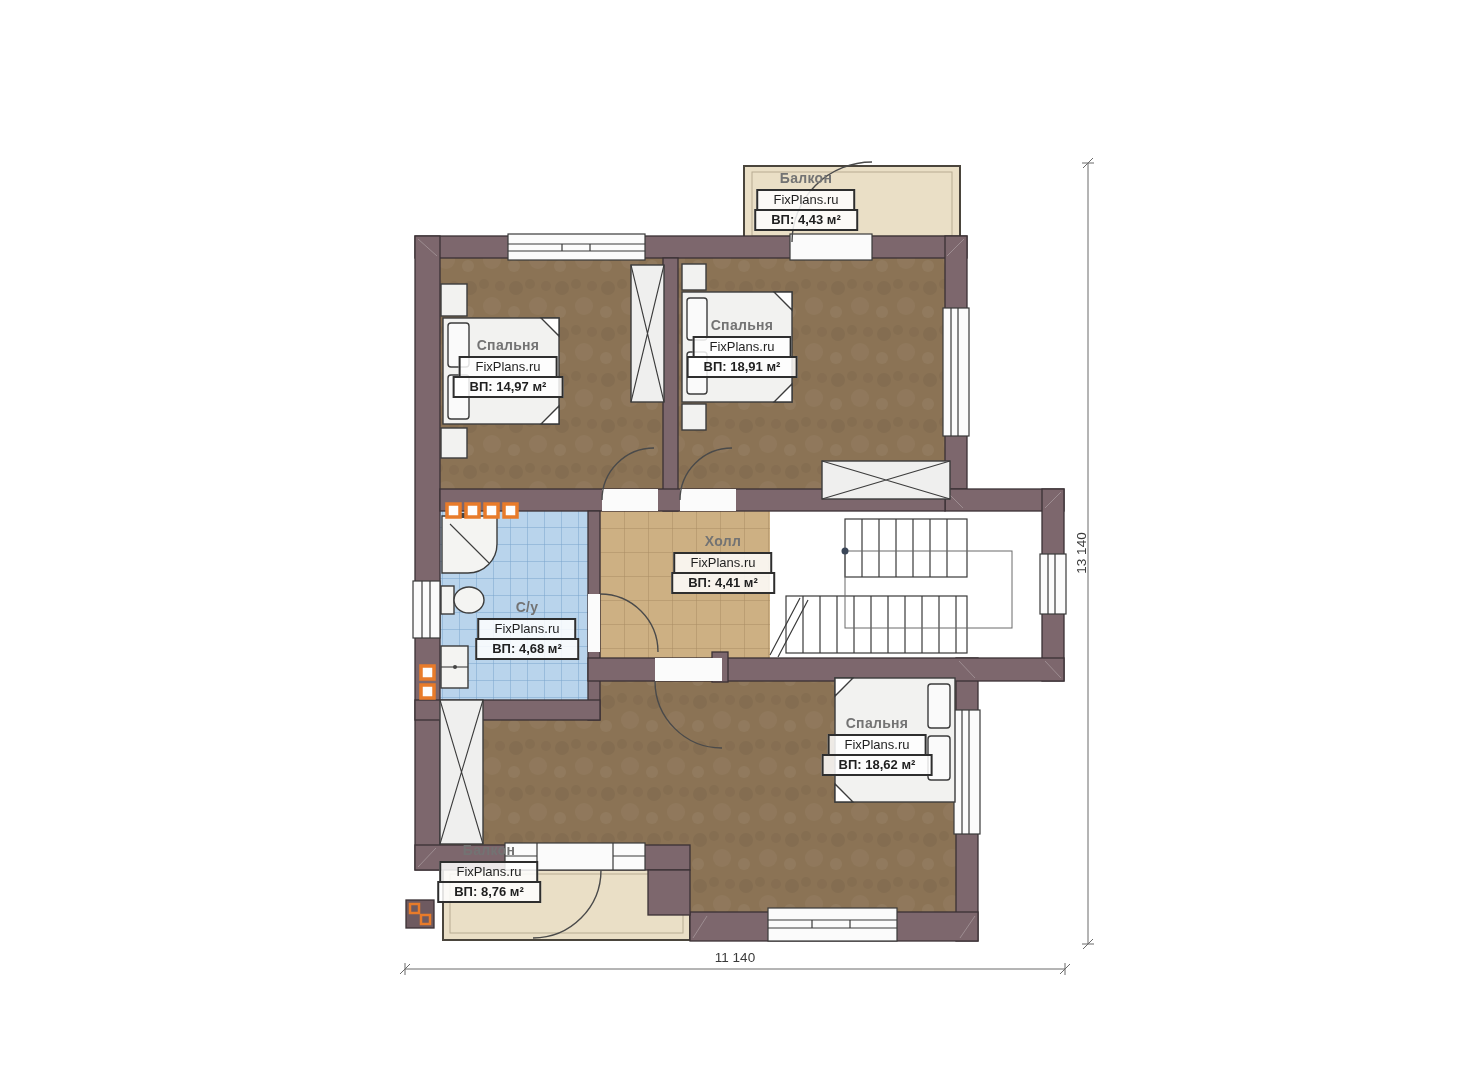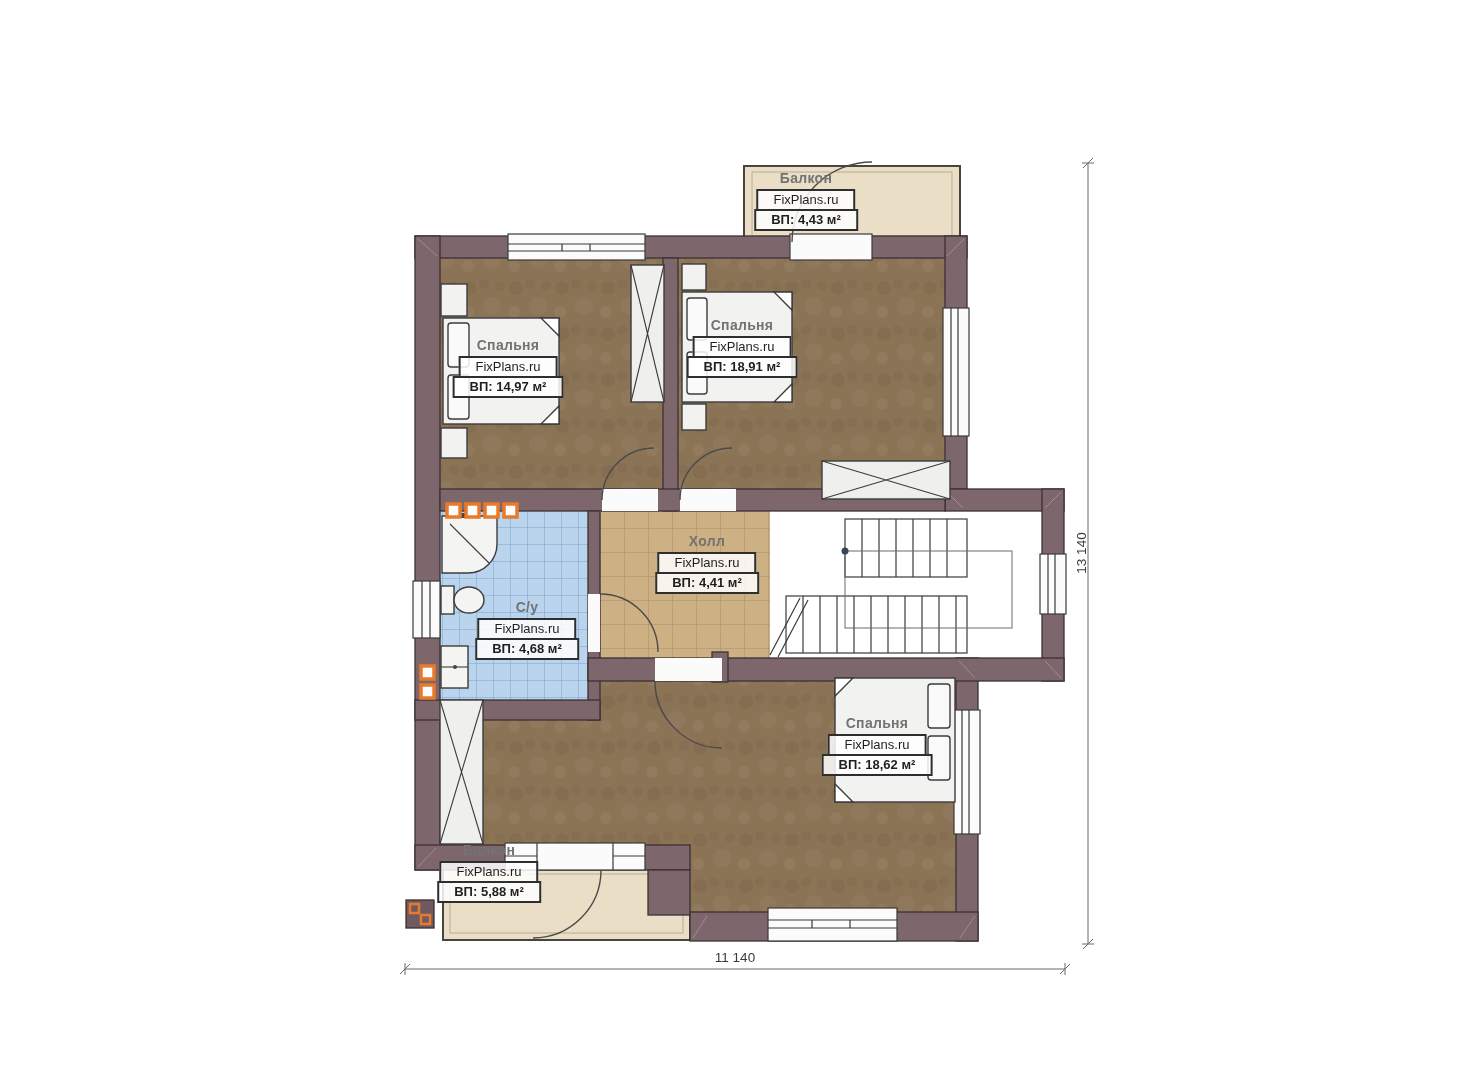--- a/index.html
+++ b/index.html
@@ -253,40 +253,40 @@
   <div class="room-box">FixPlans.ru</div>
   <div class="room-box">ВП: 14,97 м²</div>
 </div>
 
 <div class="room-label" style="left:742px;top:317px">
   <div class="room-name">Спальня</div>
   <div class="room-box">FixPlans.ru</div>
   <div class="room-box">ВП: 18,91 м²</div>
 </div>
 
-<div class="room-label" style="left:707px;top:533px">
+<div class="room-label" style="left:723px;top:533px">
   <div class="room-name">Холл</div>
   <div class="room-box">FixPlans.ru</div>
   <div class="room-box">ВП: 4,41 м²</div>
 </div>
 
 <div class="room-label" style="left:527px;top:599px">
   <div class="room-name">С/у</div>
   <div class="room-box">FixPlans.ru</div>
   <div class="room-box">ВП: 4,68 м²</div>
 </div>
 
 <div class="room-label" style="left:877px;top:715px">
   <div class="room-name">Спальня</div>
   <div class="room-box">FixPlans.ru</div>
   <div class="room-box">ВП: 18,62 м²</div>
 </div>
 
 <div class="room-label" style="left:489px;top:842px">
   <div class="room-name">Балкон</div>
   <div class="room-box">FixPlans.ru</div>
-  <div class="room-box">ВП: 5,88 м²</div>
+  <div class="room-box">ВП: 8,76 м²</div>
 </div>
 
 <div class="dim-label dim-bottom">11 140</div>
 <div class="dim-label dim-right">13 140</div>
 
 </div>
 
 </body></html>

